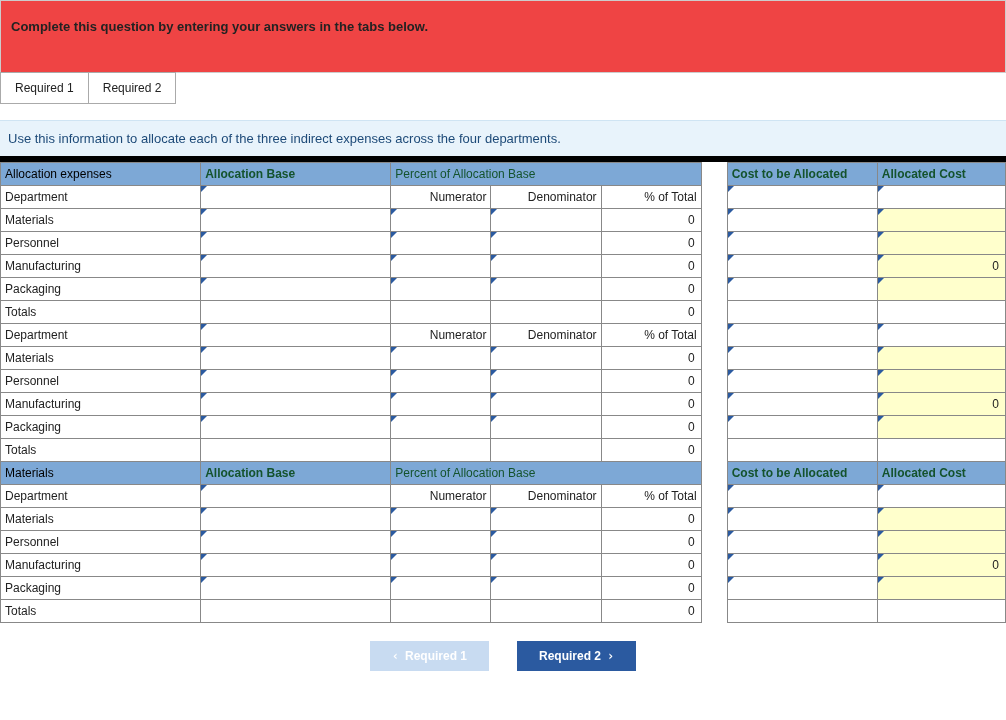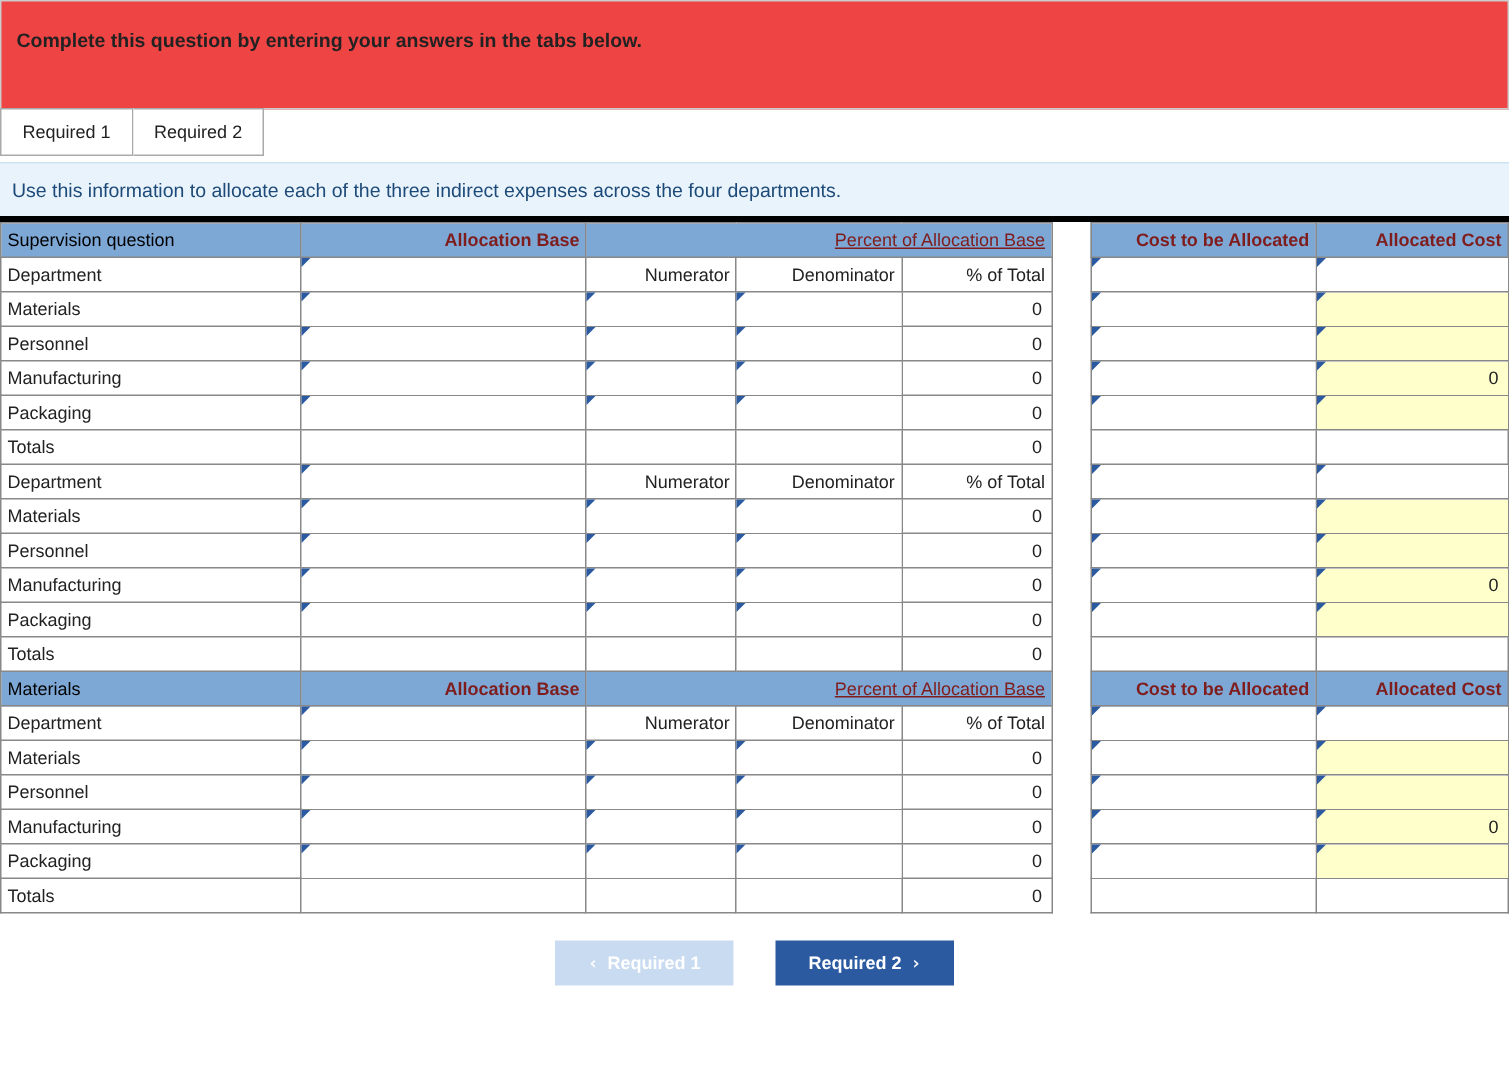--- a/index.html
+++ b/index.html
@@ -2,34 +2,34 @@
 <html><head>
 <meta charset="utf-8">
 <style>
   * { box-sizing: border-box; margin:0; padding:0; }
   body { font-family: Arial, Helvetica, sans-serif; font-size: 12px; color:#222; width:1006px; }
   .header-band { background:#ef4444; border:1px solid #ccc; padding:18px 10px 38px 10px; }
   .header-band h { font-weight:bold; font-size:13px; }
   .tab-strip { display:flex; margin-top:-1px; }
   .tab { border:1px solid #aaa; padding:8px 14px; background:#fff; cursor:pointer; font-size:12px; }
   .tab + .tab { border-left:none; }
-  .help-band { background:#e8f3fb; padding:10px 8px; font-size:13px; color:#1d4a78; border-top:1px solid #cfe4f3; border-bottom:4px solid #000000; margin-top:4px;}
+  .help-band { background:#e8f3fb; padding:10px 8px; font-size:13px; color:#1d4a78; border-top:1px solid #cfe4f3; border-bottom:6px solid #000000; margin-top:16px;}
   table { border-collapse:collapse; width:100%; table-layout:fixed; }
   col.dept { width:200px; }
   col.base { width:190px; }
   col.num  { width:100px; }
   col.den  { width:110px; }
   col.pct  { width:100px; }
   col.gap  { width:26px; }
   col.cost { width:150px; }
   col.alloc{ width:128px; }
   td, th { border:1px solid #888; padding:4px 4px; height:23px; vertical-align:middle;}
-  .hdr-blue { background:#7da8d6; color:#7f1d1d; font-weight:bold; text-align:right; }
+  .hdr-blue { background:#7da8d6; color:#14532d; font-weight:bold; text-align:left; }
   .hdr-blue-left { background:#7da8d6; color:#000; text-align:left; padding-left:4px;}
-  .hdr-blue-u { background:#7da8d6; text-decoration:underline; font-weight:normal; }
+  .hdr-blue-u { background:#7da8d6; font-weight:normal; }
   .sub { text-align:right; font-weight:normal;}
   .ind  { }
   td.gap { border-left:none; border-right:none; background:transparent; border-top:none; border-bottom:none;}
   td.input { position:relative; background:#fff;}
   td.input::before { content:""; position:absolute; left:0; top:0; width:0; height:0; border-top:6px solid #2b5aa0; border-right:6px solid transparent;}
   td.yellow { background:#ffffcc; }
   td.num { text-align:right; padding-right:6px;}
   .btn-row { display:flex; justify-content:center; gap:28px; padding:18px 0;}
   .btn { padding:8px 22px; border:none; font-weight:bold; font-size:12px; cursor:pointer; display:flex; align-items:center; gap:6px;}
   .btn-prev { background:#bfd5ef; color:#fff; opacity:.85;}
@@ -56,21 +56,21 @@
       <col class="base">
       <col class="num">
       <col class="den">
       <col class="pct">
       <col class="gap">
       <col class="cost">
       <col class="alloc">
 </colgroup>
 <tbody id="tbody">
       <tr>
-        <td class="hdr-blue-left">Supervision question</td>
+        <td class="hdr-blue-left">Allocation expenses</td>
         <td class="hdr-blue">Allocation Base</td>
         <td class="hdr-blue hdr-blue-u" colspan="3">Percent of Allocation Base</td>
         <td class="gap"></td>
         <td class="hdr-blue">Cost to be Allocated</td>
         <td class="hdr-blue">Allocated Cost</td>
       </tr>
       <tr>
         <td>Department</td>
         <td class="input"></td>
         <td class="sub">Numerator</td>

